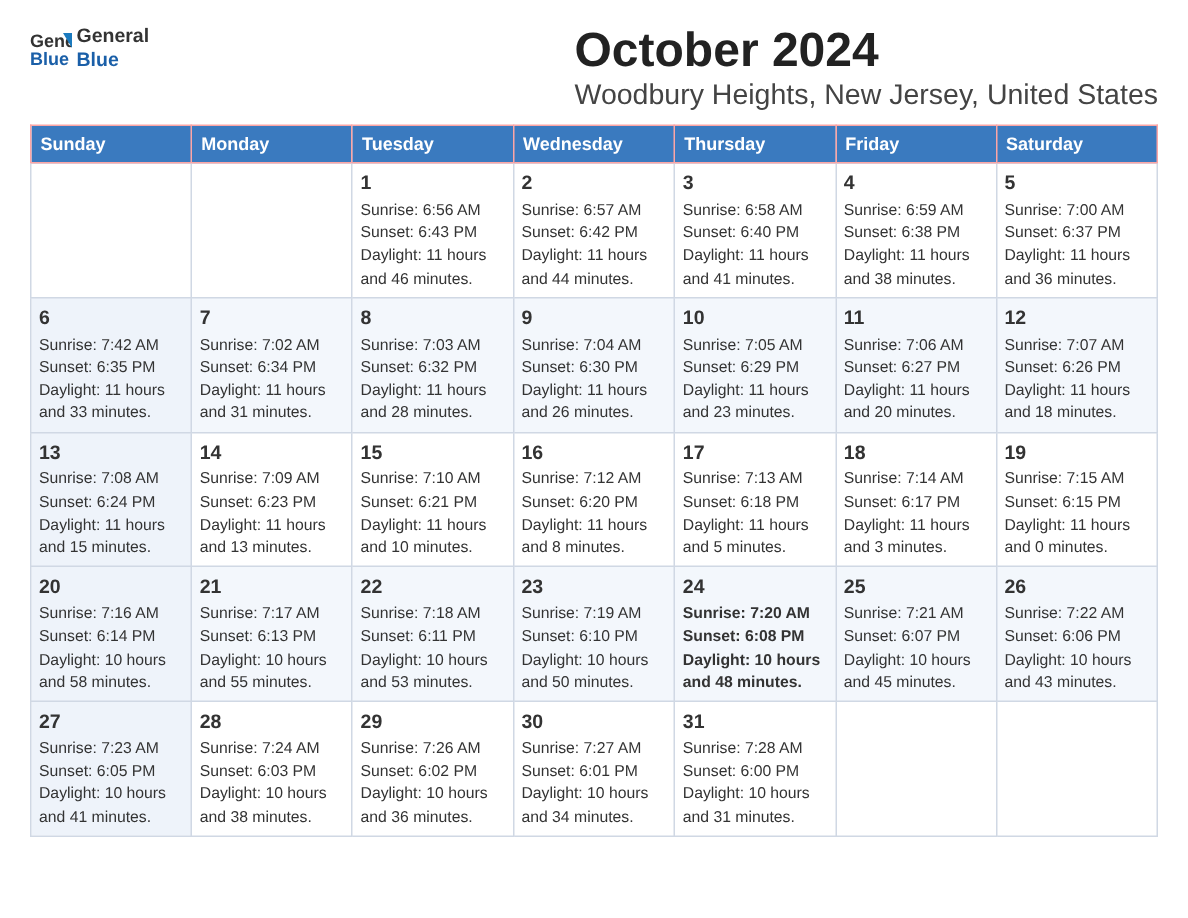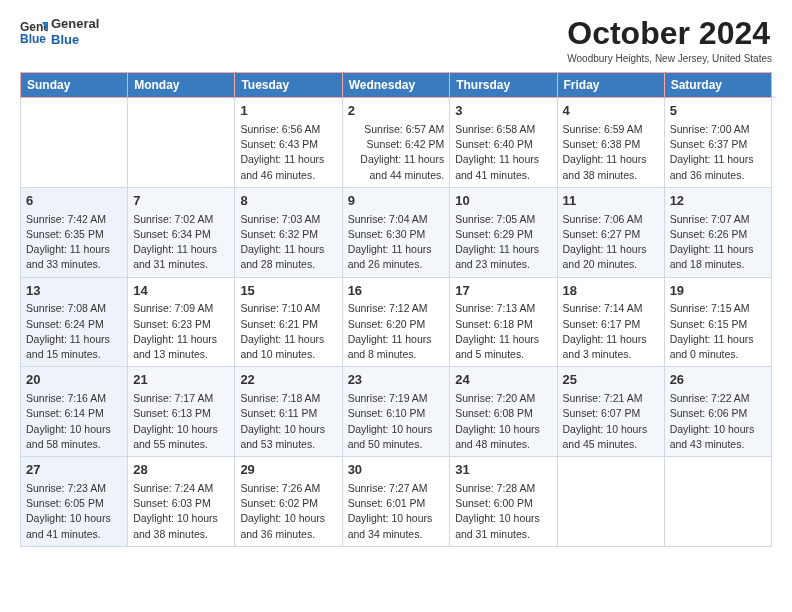--- a/index.html
+++ b/index.html
@@ -29,21 +29,21 @@
     .title-block {
       text-align: left;
     }
     .month-title {
       font-size: 32px;
       font-weight: bold;
       color: #222;
       line-height: 1.1;
     }
     .location-title {
-      font-size: 10px;
+      font-size: 19px;
       color: #444;
       margin-top: 2px;
     }
     .calendar {
       width: 100%;
       border-collapse: collapse;
       margin-top: 8px;
       font-size: 11px;
     }
     .calendar th {
@@ -123,21 +123,21 @@
         <td class="sunday-col empty-cell"></td>
         <td class="empty-cell"></td>
         <td>
           <span class="day-num">1</span>
           <div class="cell-text" style="white-space: pre-line;">Sunrise: 6:56 AM
 Sunset: 6:43 PM
 Daylight: 11 hours and 46 minutes.</div>
         </td>
         <td>
           <span class="day-num">2</span>
-          <div class="cell-text" style="white-space: pre-line; text-align: right;">Sunrise: 6:57 AM
+          <div class="cell-text" style="white-space: pre-line;">Sunrise: 6:57 AM
 Sunset: 6:42 PM
 Daylight: 11 hours and 44 minutes.</div>
         </td>
         <td>
           <span class="day-num">3</span>
           <div class="cell-text" style="white-space: pre-line;">Sunrise: 6:58 AM
 Sunset: 6:40 PM
 Daylight: 11 hours and 41 minutes.</div>
         </td>
         <td>
@@ -261,21 +261,21 @@
 Daylight: 10 hours and 53 minutes.</div>
         </td>
         <td>
           <span class="day-num">23</span>
           <div class="cell-text" style="white-space: pre-line;">Sunrise: 7:19 AM
 Sunset: 6:10 PM
 Daylight: 10 hours and 50 minutes.</div>
         </td>
         <td>
           <span class="day-num">24</span>
-          <div class="cell-text" style="white-space: pre-line;">Sunrise: 7:20 AM
+          <div class="cell-text" style="white-space: pre-line; font-weight: bold;">Sunrise: 7:20 AM
 Sunset: 6:08 PM
 Daylight: 10 hours and 48 minutes.</div>
         </td>
         <td>
           <span class="day-num">25</span>
           <div class="cell-text" style="white-space: pre-line;">Sunrise: 7:21 AM
 Sunset: 6:07 PM
 Daylight: 10 hours and 45 minutes.</div>
         </td>
         <td>

